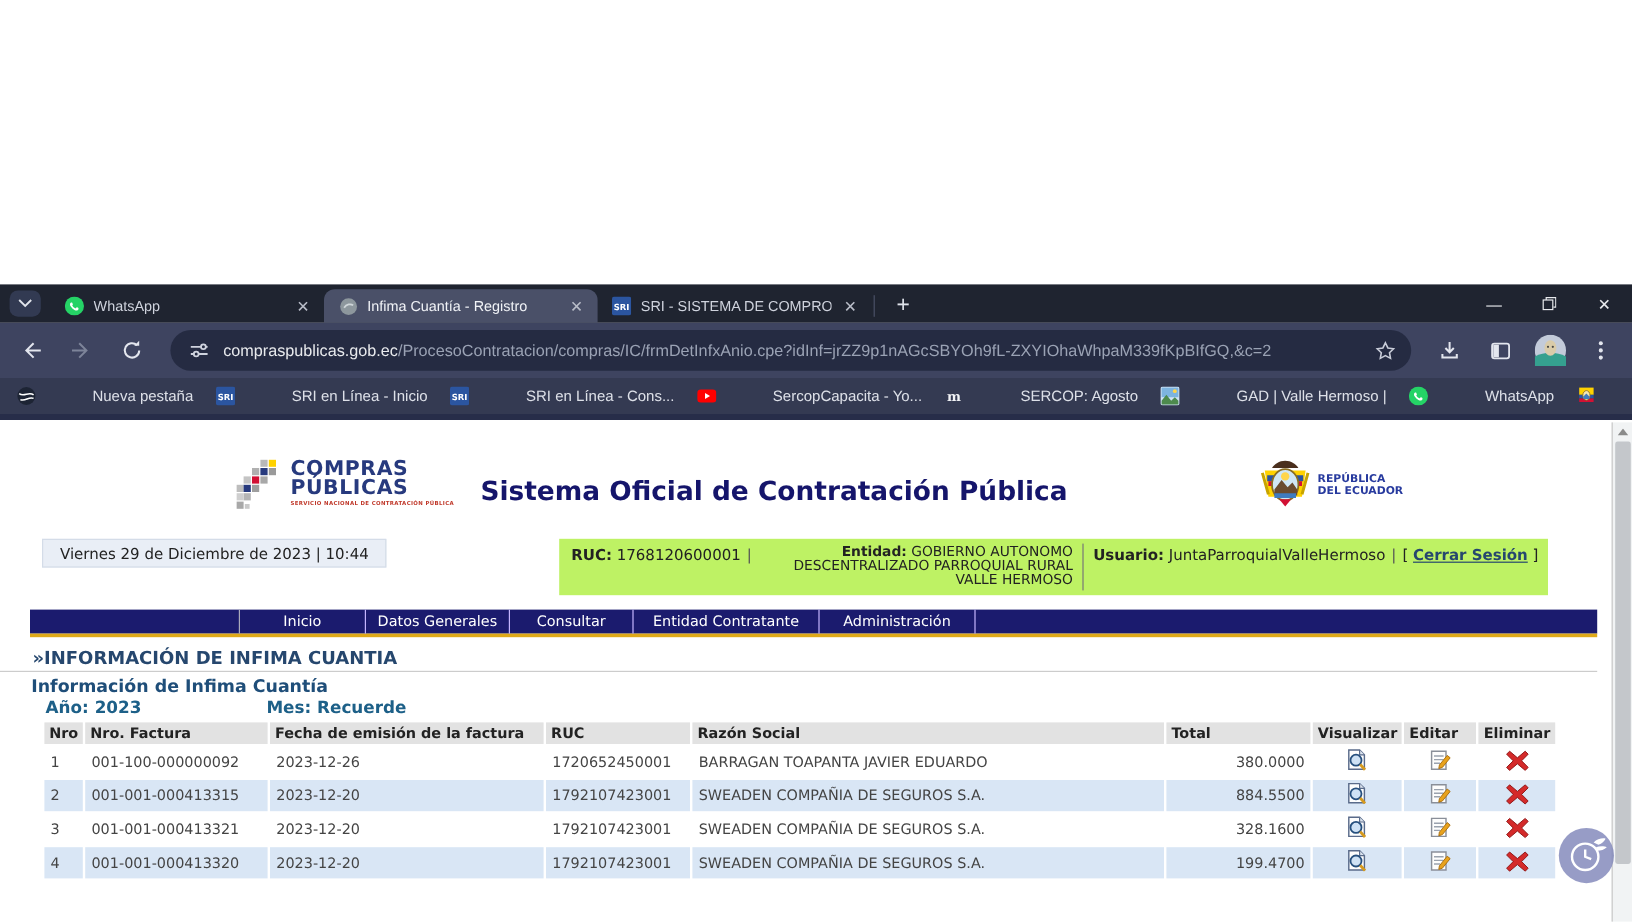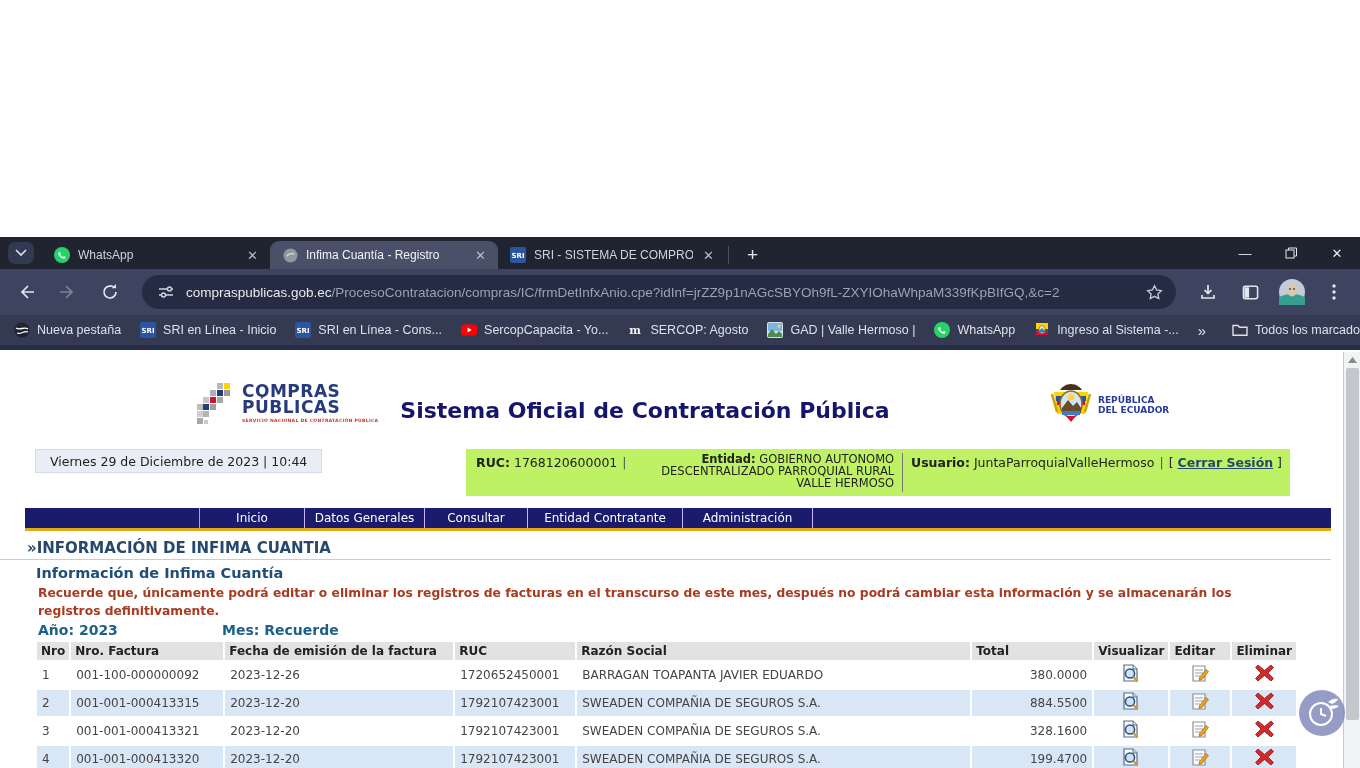--- a/index.html
+++ b/index.html
@@ -27,21 +27,21 @@
   .toolbar { height:46px; background:#3e4460; display:flex; align-items:center; padding:0 10px; gap:10px; }
   .nav-ic { width:32px; height:32px; display:flex; align-items:center; justify-content:center; }
   .omnibox { flex:1; height:34px; background:#252b42; border-radius:17px; display:flex;
              align-items:center; padding:0 10px 0 12px; margin:0 6px; overflow:hidden; }
   .omnibox .url { flex:1; font-size:13.5px; white-space:nowrap; overflow:hidden; }
   .url .domain { color:#e8eaed; }
   .url .path { color:#9aa2b4; }
 
   .bookmarks { height:30px; background:#343a52; display:flex; align-items:center; padding:0 12px 0 14px; }
   .bm { display:flex; align-items:center; gap:7px; margin-right:19px; }
-  .bm .label { font-size:12.5px; color:#dde0e8; white-space:nowrap; }
+  .bm .label { font-size:12.5px; color:#dde0e8; white-space:nowrap;margin-left:40px; }
   .bm-spacer { flex:1; }
   .bm-divider { width:1px; height:16px; background:#6a7088; margin-right:14px; }
   .chrome-strip { height:5px; background:#272d49; }
 
   
   .page { position:absolute; top:115px; left:0; width:1343px; height:416px; background:#fff;
           overflow:hidden; font-family:"DejaVu Sans", sans-serif; }
 
   .page-header { position:relative; height:95px; }
   .cp-logo { position:absolute; left:197px; top:31px; display:flex; gap:5px; align-items:flex-start; }
@@ -65,21 +65,21 @@
 
   .mainmenu { margin:12px 0 0 25px; width:1306px; height:20px; background:#1b1b6e;
               display:flex; align-items:stretch; }
   .menu-spacer { width:175px; border-right:1px solid #aab; }
   .menu-item { display:flex; align-items:center; justify-content:center; color:#fff; font-size:12px;
                border-right:1px solid #c4b5fd; }
   .gold-line { margin-left:25px; width:1306px; height:3px; background:#dfa918; }
 
   .breadcrumb { margin:8px 0 0 27px; font-size:15px; font-weight:bold; color:#26476e; }
   .rule { margin-top:2px; height:1px; background:#ccc; width:1331px; }
-  .section-title { margin:5px 0 0 36px; font-size:14.5px; font-weight:bold; color:#1F4E79; }
+  .section-title { margin:5px 0 0 26px; font-size:14.5px; font-weight:bold; color:#1F4E79; }
   .warning { margin:4px 0 0 38px; width:1215px; font-size:12.3px; font-weight:bold;
              color:#a93a20; line-height:1.45; }
   .year-row { margin:1px 0 0 38px; height:17px; font-size:14px; font-weight:bold; color:#1d6088; }
   .year-row .year { display:inline-block; width:184px; }
 
   table.grid { margin:1px 0 0 35px; border-collapse:separate; border-spacing:2px; }
   table.grid th { background:#e2e2e2; font-size:12px; font-weight:bold; color:#222;
                   text-align:left; padding:2px 4px; height:16px; white-space:nowrap; }
   table.grid td { font-size:12px; color:#444; padding:2px 5px; height:24px; white-space:nowrap; }
   tr.alt td { background:#d9e6f5; }
@@ -386,21 +386,20 @@
       <div class="menu-item" style="width:120px">Datos Generales</div>
       <div class="menu-item" style="width:103px">Consultar</div>
       <div class="menu-item" style="width:155px">Entidad Contratante</div>
       <div class="menu-item" style="width:130px">Administración</div>
     </div>
     <div class="gold-line"></div>
 
     <div class="breadcrumb">»INFORMACIÓN DE INFIMA CUANTIA</div>
     <div class="rule"></div>
     <div class="section-title">Información de Infima Cuantía</div>
-    <div class="warning">Recuerde que, únicamente podrá editar o eliminar los registros de facturas en el transcurso de este mes, después no podrá cambiar esta información y se almacenarán los registros definitivamente.</div>
 
     <div class="year-row">
       <span class="year">Año: 2023</span><span>Mes: Recuerde</span>
     </div>
 
     <table class="grid">
       <thead>
         <tr>
           <th class="col-nro">Nro</th>
           <th class="col-fac">Nro. Factura</th>

